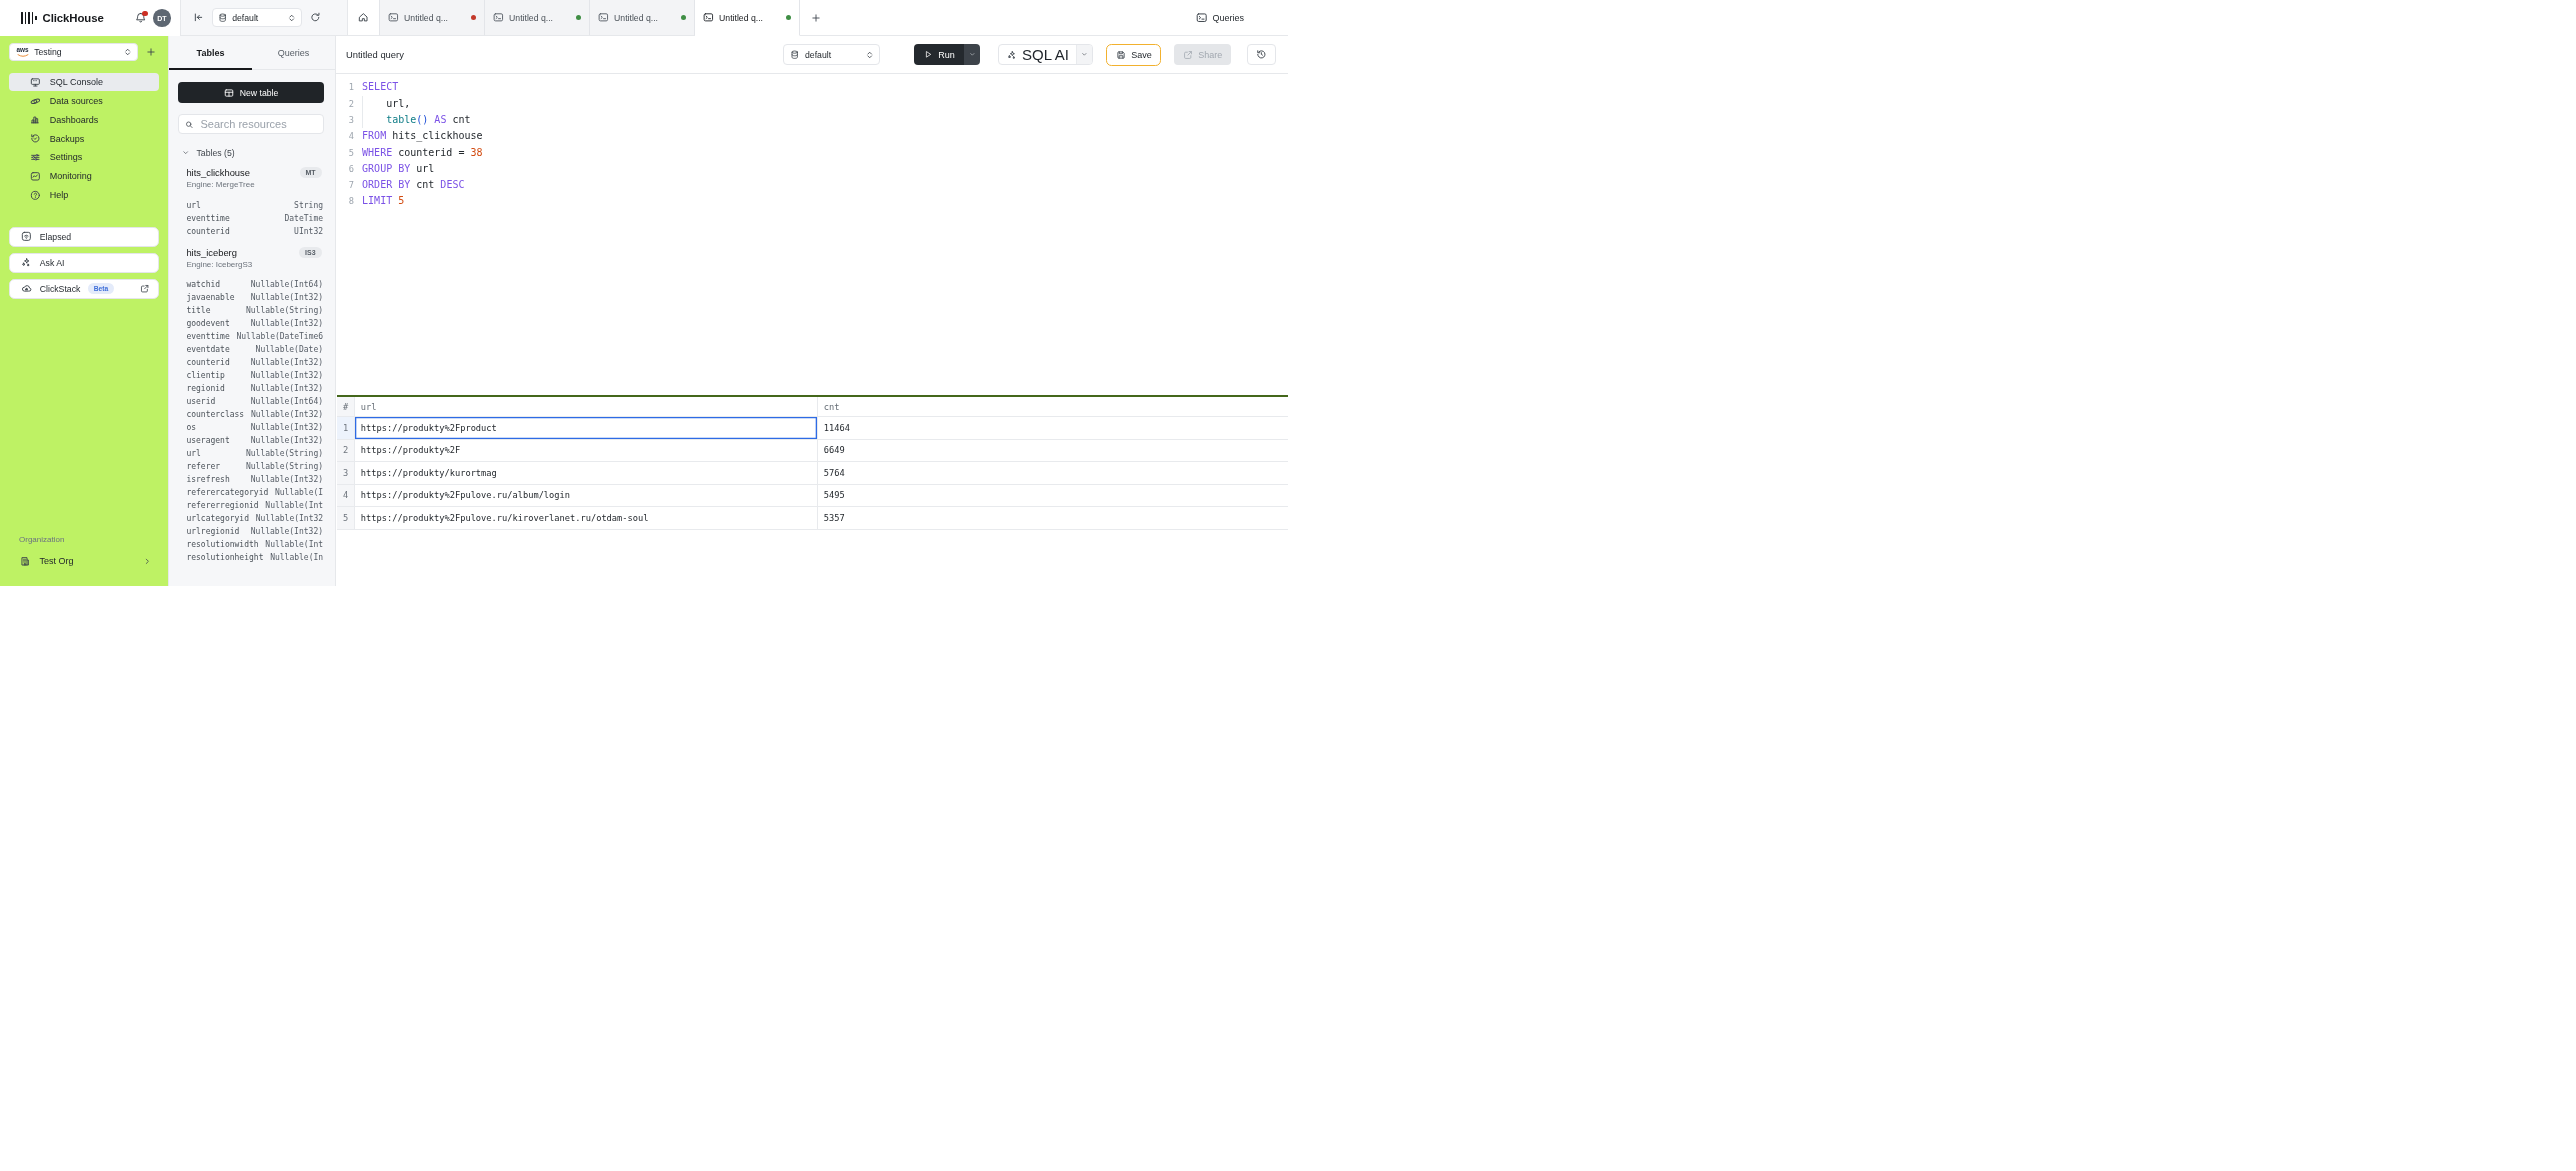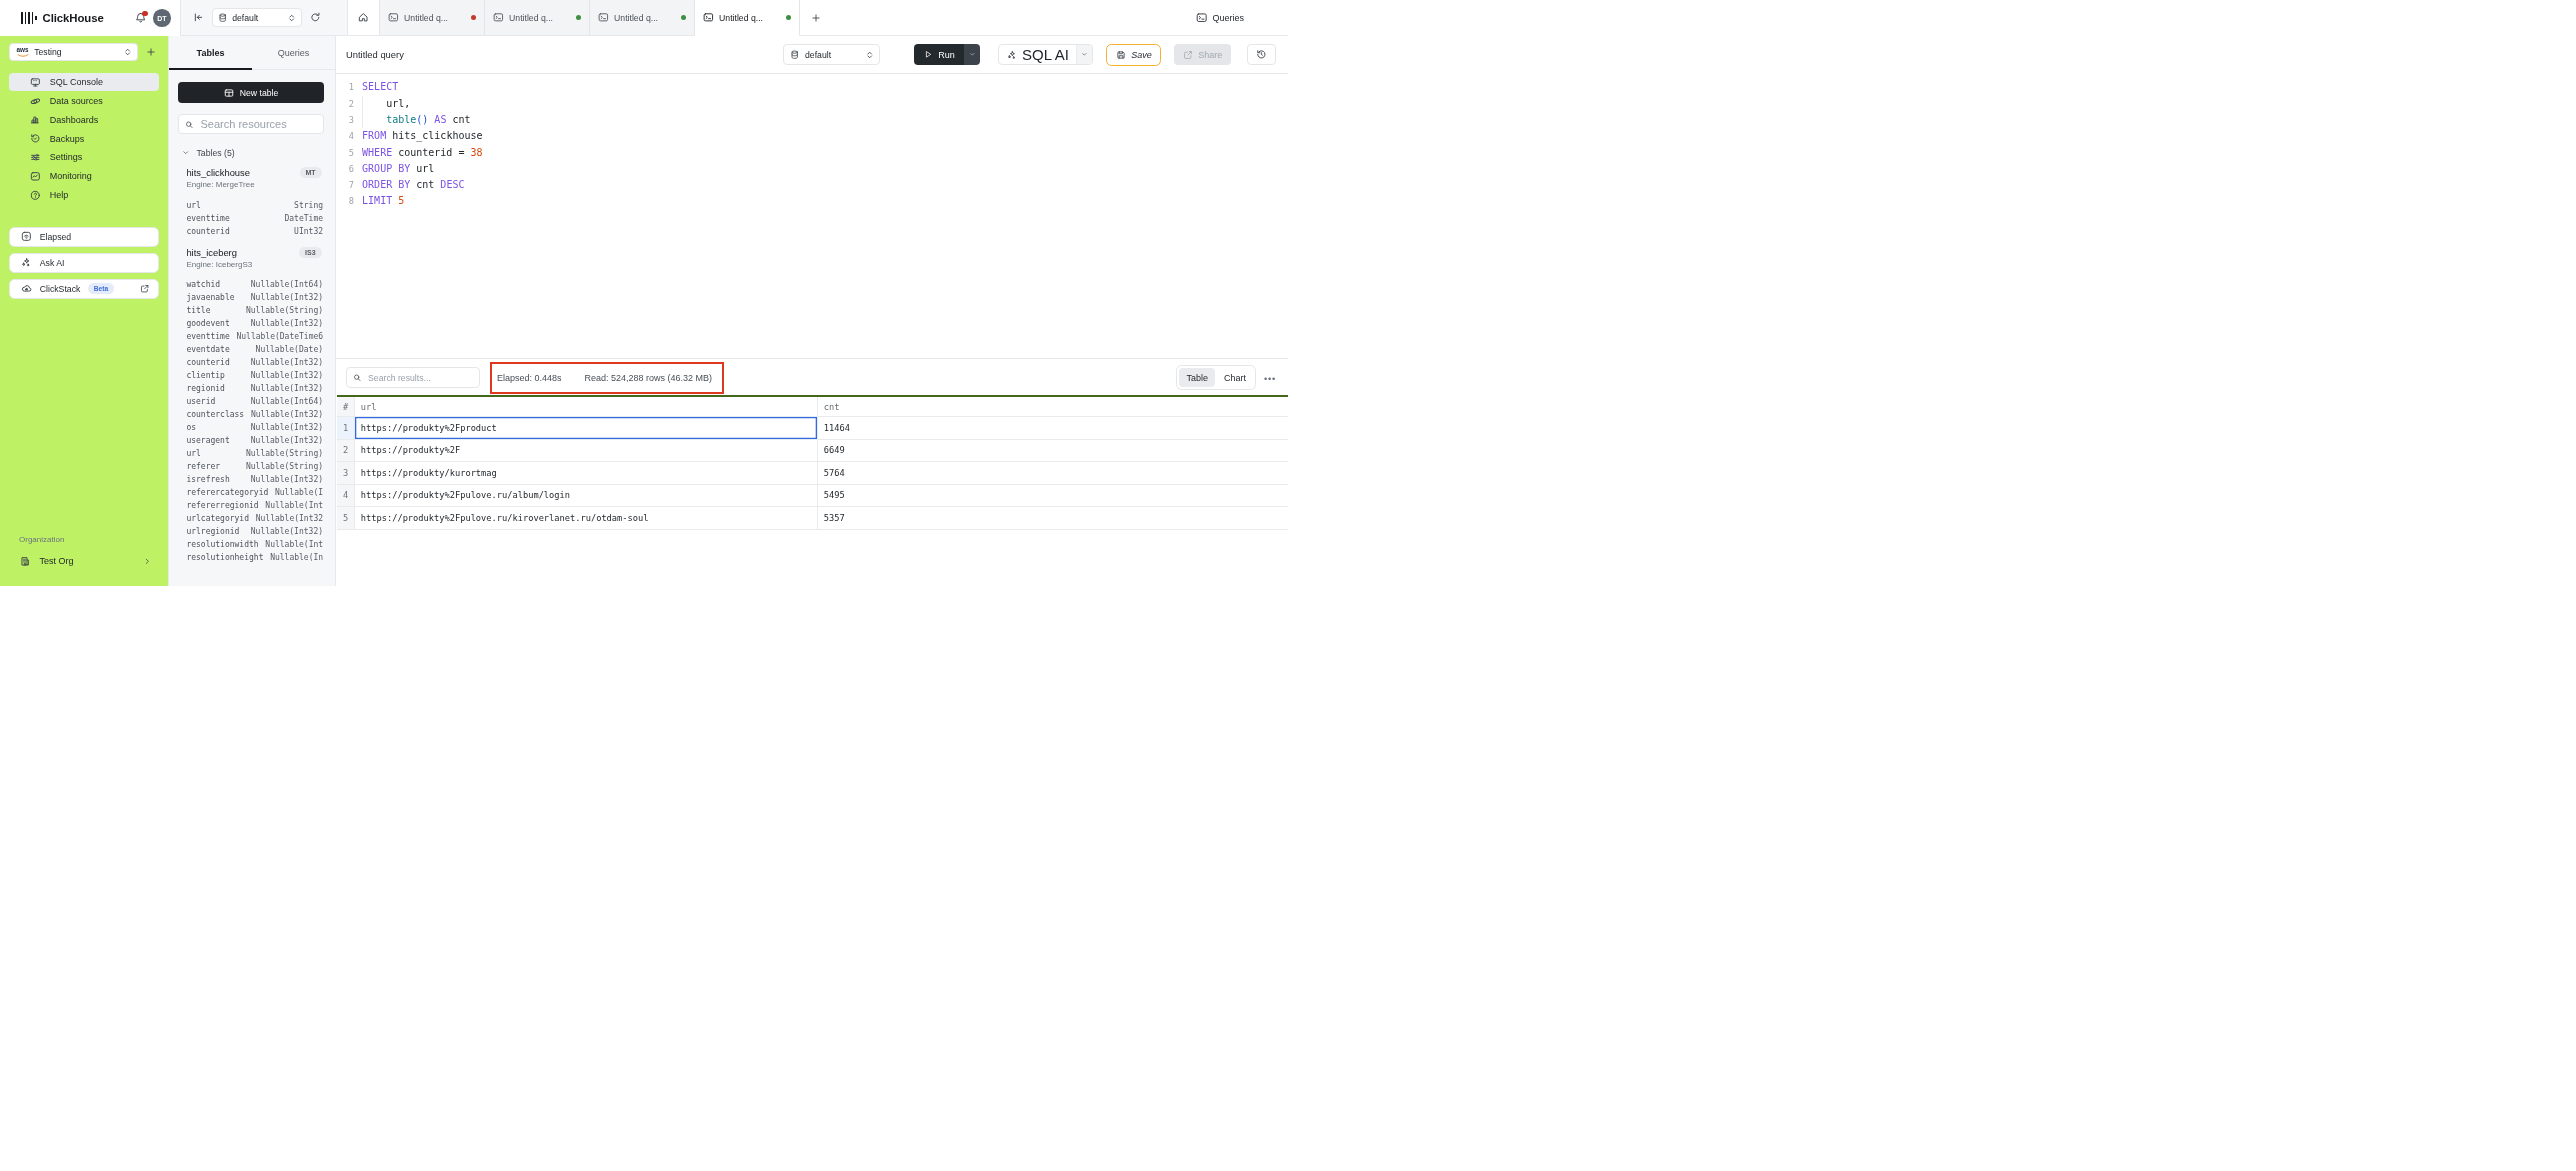--- a/index.html
+++ b/index.html
@@ -565,21 +565,21 @@
                 <path d="M10.8 10.8l.4 1 1 .4-1 .4-.4 1-.4-1-1-.4 1-.4z"></path>
               </svg>
             <span>SQL AI</span>
           </span>
           <span class="sqlai-caret">
             <svg class="ic" width="6.7" height="6.7" viewBox="0 0 16 16">
                 <path d="M4 6l4 4 4-4"></path>
               </svg>
           </span>
         </div>
-        <div class="save-btn" id="save-btn" style="border-color: rgb(242, 177, 46); font-style: italic;">
+        <div class="save-btn" id="save-btn" style="border-color: rgb(242, 177, 46);">
           <svg class="ic" width="10" height="10" viewBox="0 0 16 16">
               <path d="M3 3.8A.8.8 0 0 1 3.8 3h7L13 5.2v7a.8.8 0 0 1-.8.8H3.8a.8.8 0 0 1-.8-.8z"></path>
               <path d="M5.2 3v3h5V3"></path>
               <path d="M5 13V9.2h6V13"></path>
             </svg>
           <span>Save</span>
         </div>
         <div class="share-btn">
           <svg class="ic" width="10" height="10" viewBox="0 0 16 16">
               <path d="M7 3.5H4.2A1.7 1.7 0 0 0 2.5 5.2v6.6a1.7 1.7 0 0 0 1.7 1.7h6.6a1.7 1.7 0 0 0 1.7-1.7V9"></path>
@@ -626,39 +626,20 @@
         <div class="cl">
           <span class="ln">7</span>
           <span class="ct"><span class="tk-kw">ORDER BY</span><span class="tk-pl"> cnt </span><span class="tk-kw">DESC</span></span>
         </div>
         <div class="cl">
           <span class="ln">8</span>
           <span class="ct"><span class="tk-kw">LIMIT</span><span class="tk-pl"> </span><span class="tk-nu">5</span></span>
         </div>
       </div>
 
-    <div class="res-toolbar">
-      <div class="res-search">
-        <svg class="ic" width="9.4" height="9.4" viewBox="0 0 16 16">
-            <circle cx="7" cy="7" r="4.2"></circle>
-            <path d="M10.2 10.2 13.6 13.6"></path>
-          </svg>
-        <input readonly="" placeholder="Search results..." style="">
-      </div>
-      <div class="res-stats">
-        <span>Elapsed: 0.448s</span>
-        <span>Read: 524,288 rows (46.32 MB)</span>
-      </div>
-      <div class="red-box" id="red-box" style="border-color: rgb(224, 55, 31);"></div>
-      <div class="view-toggle">
-        <span class="vt-seg active">Table</span>
-        <span class="vt-seg">Chart</span>
-      </div>
-      <span class="more-dots">•••</span>
-    </div>
 
     <div class="res-table" id="res-table" style="border-top-color: rgb(68, 103, 27);">
       <div class="rrow head">
         <span class="c-num">#</span>
         <span class="c-url">url</span>
         <span class="c-cnt">cnt</span>
       </div>
       <div id="result-rows">
           <div class="rrow body-row sel">
             <span class="c-num">1</span>

